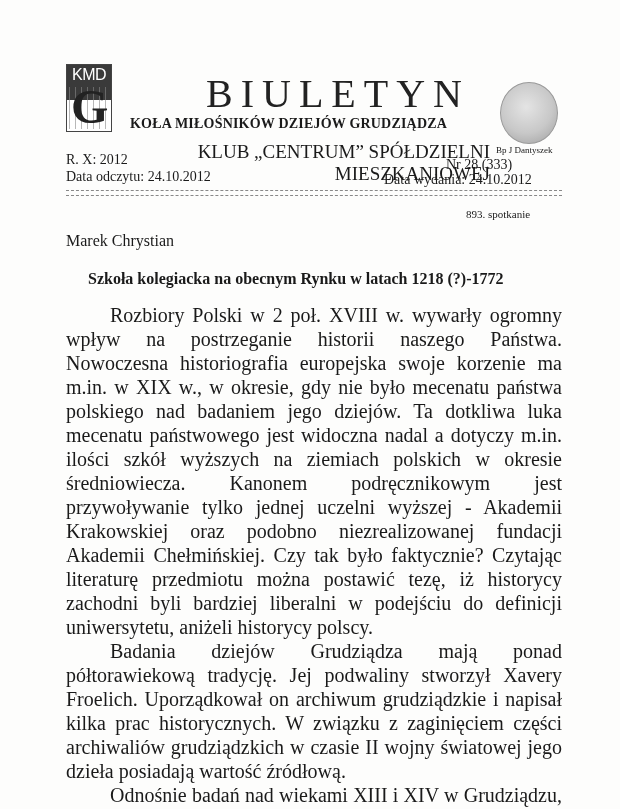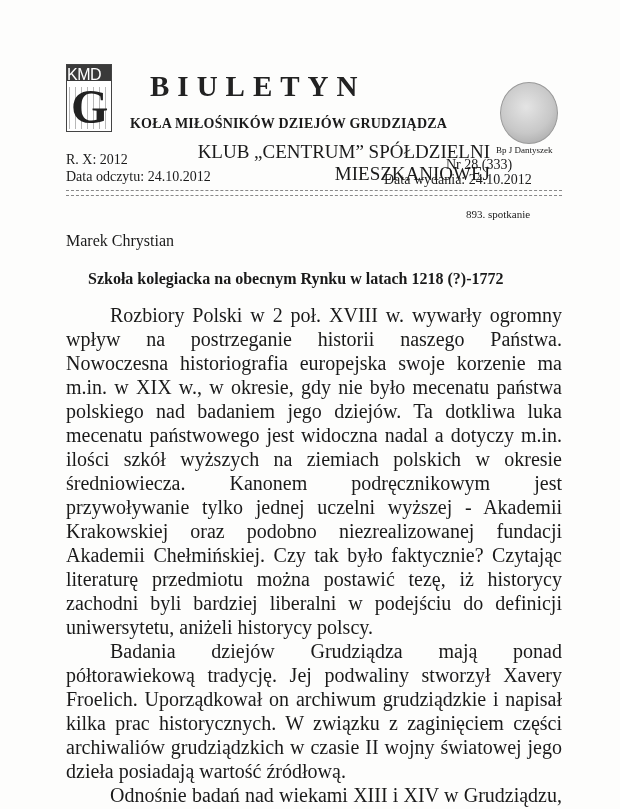--- a/index.html
+++ b/index.html
@@ -5,28 +5,28 @@
   html, body { margin:0; padding:0; }
   body {
     width:620px; height:809px; background:#fdfdfc; position:relative; overflow:hidden;
     font-family:"Liberation Serif", serif; color:#1a1a1a;
   }
   .abs { position:absolute; }
   .logo {
     left:66px; top:64px; width:44px; height:66px; border:1px solid #444; background:#fff;
   }
   .logo .top {
-    height:16px; background:#3a3a3a; color:#fff; font-family:"Liberation Sans", sans-serif;
-    font-size:16px; line-height:20px; letter-spacing:-0.5px;
+    height:35px; background:#3a3a3a; color:#fff; font-family:"Liberation Sans", sans-serif;
+    font-size:16px; line-height:20px; text-align:center; letter-spacing:-0.5px;
   }
   .logo .bars { position:absolute; left:2px; top:22px; width:40px; height:42px;
     background:repeating-linear-gradient(90deg,#888 0 1px,transparent 1px 6px); opacity:.6;}
   .logo .g { position:absolute; left:4px; top:18px; font-size:48px; font-weight:bold; line-height:48px;
     color:#222; font-family:"Liberation Serif", serif; }
-  .title { left:150px; top:70px; width:320px; text-align:left; font-size:29px; font-weight:bold; letter-spacing:8px; color:#222; }
+  .title { left:150px; top:70px; width:320px; text-align:right; font-size:40px; font-weight:normal; letter-spacing:8px; color:#222; }
   .sub1 { left:130px; top:116px; width:360px; text-align:left; font-size:14px; font-weight:bold; letter-spacing:0.2px; }
   .sub2 { left:120px; top:141px; width:370px; text-align:right; font-size:19px; }
   .medal { left:500px; top:82px; width:56px; height:60px; border-radius:50%;
     background:radial-gradient(circle at 45% 40%, #e4e4e4 0%, #c8c8c8 55%, #9d9d9d 100%);
     border:1px solid #999; }
   .medal-caption { left:496px; top:145px; font-size:9px; }
   .rnum { left:66px; top:152px; font-size:14px; }
   .nr { left:446px; top:157px; font-size:14px; }
   .dread { left:66px; top:169px; font-size:14px; }
   .dpub { left:384px; top:172px; font-size:14px; }

